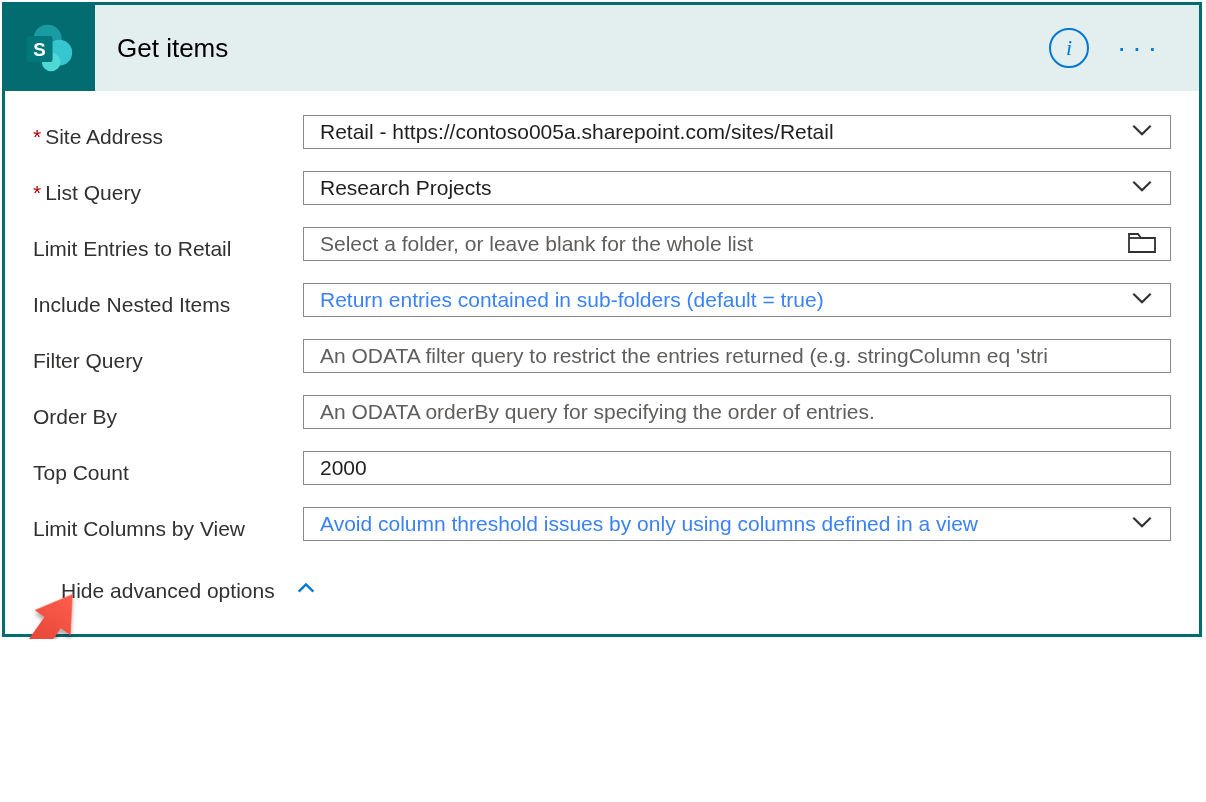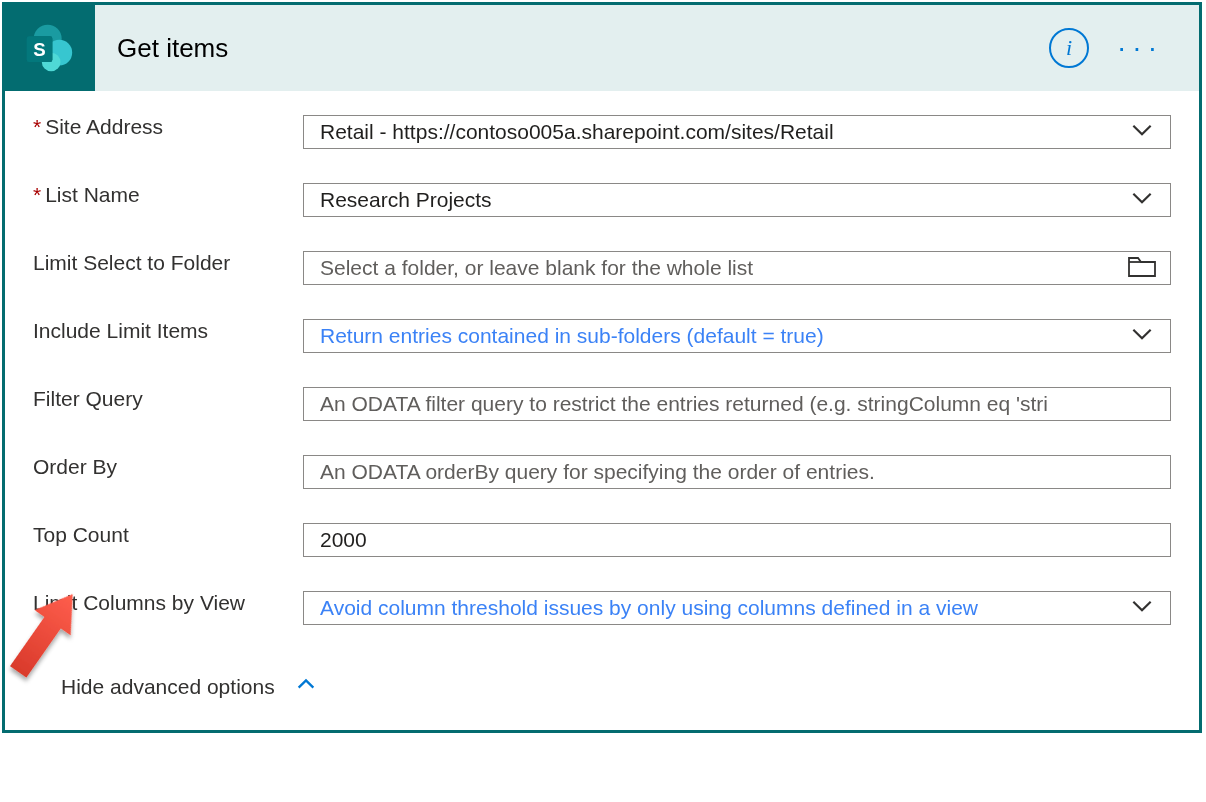--- a/index.html
+++ b/index.html
@@ -63,22 +63,22 @@
     letter-spacing: 6px;
     cursor: pointer;
     line-height: 1;
   }
 
   .form {
     padding: 24px 28px 30px 28px;
   }
   .row {
     display: flex;
-    align-items: flex-start;
-    margin-bottom: 34px;
+    align-items: flex-end;
+    margin-bottom: 22px;
   }
   .label {
     width: 270px;
     font-size: 21px;
     color: #323130;
     flex-shrink: 0;
   }
   .req {
     color: #a80000;
     margin-right: 4px;
@@ -172,44 +172,44 @@
         <div class="control">
               <span>Retail - https://contoso005a.sharepoint.com/sites/Retail</span>
             </div>
         <span class="chev"><svg viewBox="0 0 24 24" fill="none" stroke="#323130" stroke-width="2">
                 <polyline points="4 8 12 16 20 8"></polyline>
               </svg></span>
       </div>
     </div>
 
     <div class="row">
-      <div class="label"><span class="req">*</span><span>List Name</span></div>
+      <div class="label"><span class="req">*</span><span>List Query</span></div>
       <div class="field">
         <div class="control">
               <span>Research Projects</span>
             </div>
         <span class="chev"><svg viewBox="0 0 24 24" fill="none" stroke="#323130" stroke-width="2">
                 <polyline points="4 8 12 16 20 8"></polyline>
               </svg></span>
       </div>
     </div>
 
     <div class="row">
-      <div class="label">Limit Select to Folder</div>
+      <div class="label">Limit Entries to Retail</div>
       <div class="field">
         <input class="control" placeholder="Select a folder, or leave blank for the whole list" style="">
         <span class="folder-ic"><svg viewBox="0 0 30 24" fill="none" stroke="#323130" stroke-width="1.8">
                 <path d="M2 4 h9 l3 4 h14 v14 H2 Z"></path>
                 <path d="M2 8 h26"></path>
               </svg></span>
       </div>
     </div>
 
     <div class="row">
-      <div class="label">Include Limit Items</div>
+      <div class="label">Include Nested Items</div>
       <div class="field">
         <div class="control">
               <span class="placeholder-text">Return entries contained in sub-folders (default = true)</span>
             </div>
         <span class="chev"><svg viewBox="0 0 24 24" fill="none" stroke="#323130" stroke-width="2">
                 <polyline points="4 8 12 16 20 8"></polyline>
               </svg></span>
       </div>
     </div>
 

